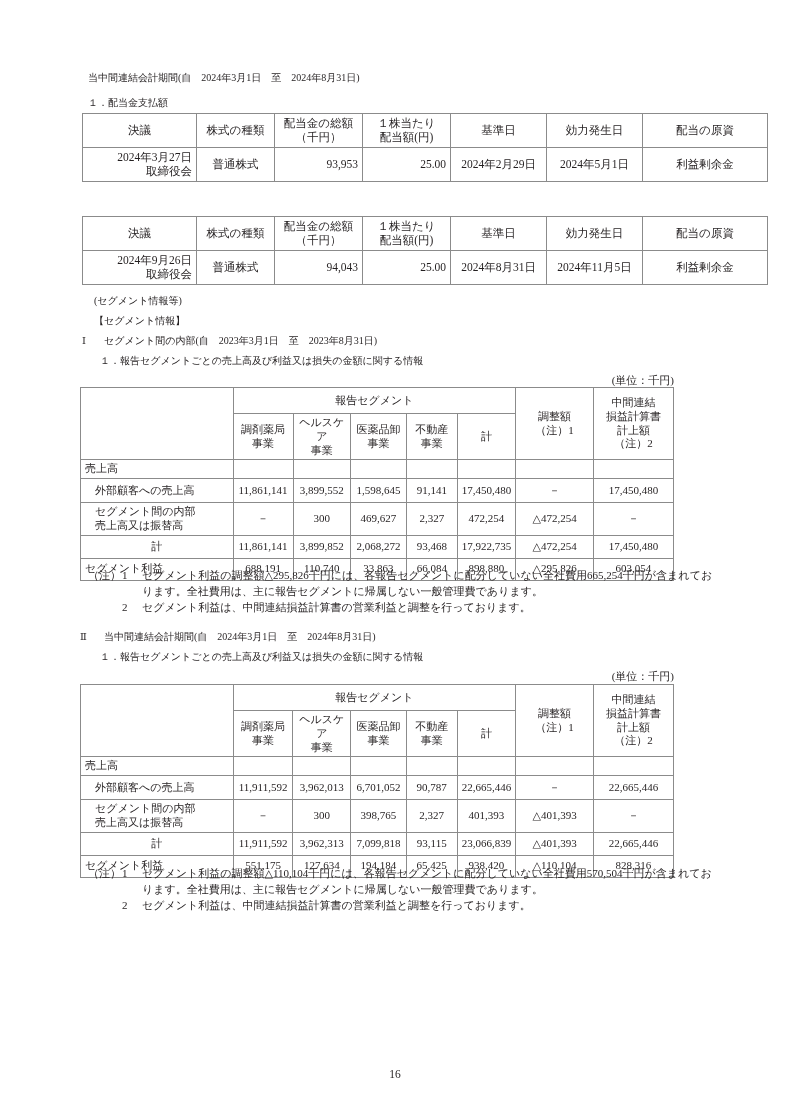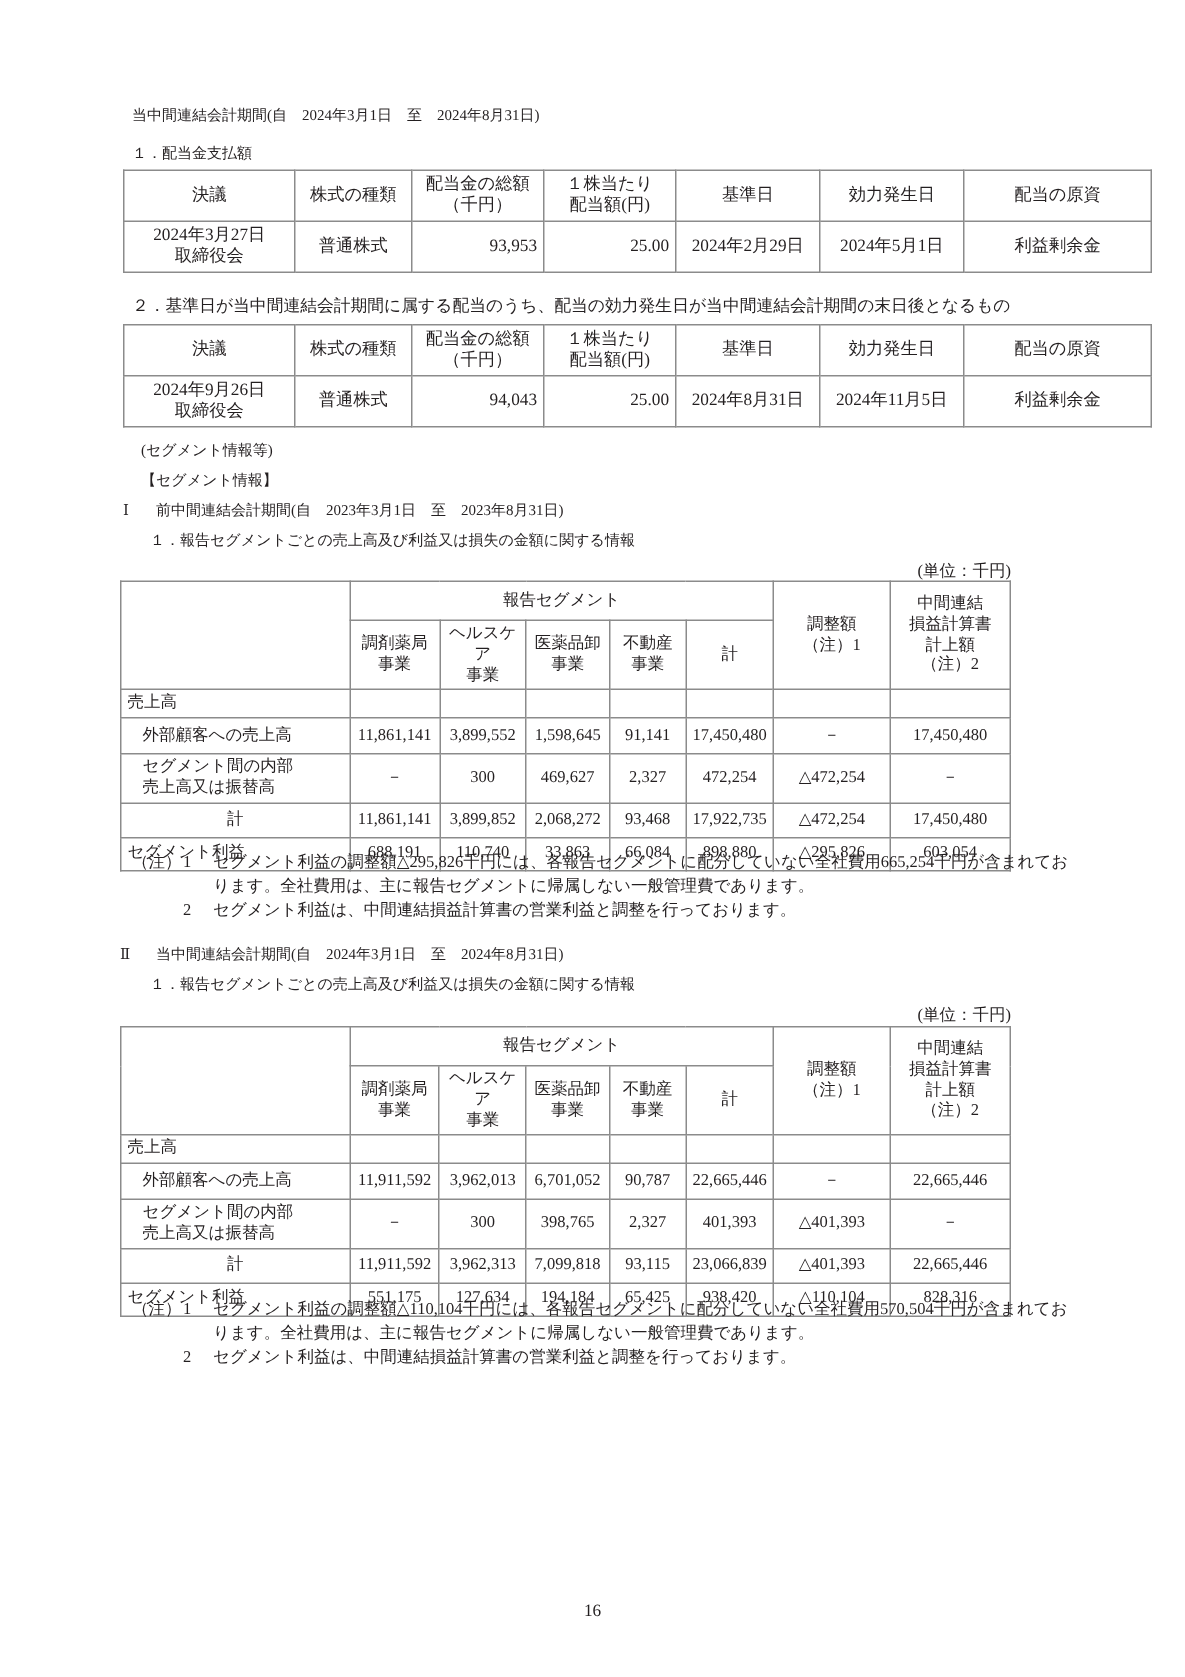--- a/index.html
+++ b/index.html
@@ -22,21 +22,21 @@
   table { border-collapse:collapse; font-size:11.5px; }
   table td, table th {
     border:1px solid #8b8b8b;
     padding:2px 4px;
     font-weight:normal;
     vertical-align:middle;
     line-height:1.25;
   }
   .c { text-align:center; }
   .r { text-align:right; }
-  .l { text-align:center; }
+  .l { text-align:right; }
 
   
   .div-table { width:686px; }
   .div-table td { height:20px; }
   .div-table .hdr td { text-align:center; height:32px; }
   .div-table .body td { height:32px; }
 
   
   .seg-table { width:594px; }
   .seg-table td { font-size:11px; }
@@ -87,21 +87,20 @@
         <td class="r">93,953</td>
         <td class="r">25.00</td>
         <td class="c">2024年2月29日</td>
         <td class="c">2024年5月1日</td>
         <td class="c">利益剰余金</td>
       </tr>
     </tbody>
       </table>
   </div>
 
-  <div class="b line" style="left:88px; top:196px; font-size:11.2px;">２．基準日が当中間連結会計期間に属する配当のうち、配当の効力発生日が当中間連結会計期間の末日後となるもの</div>
 
   <div class="b" style="left:82px; top:216px;">
     <table class="div-table">
       <tbody>
           <tr class="hdr">
         <td style="width:114px;">決議</td>
         <td style="width:78px;">株式の種類</td>
         <td style="width: 88px; white-space: pre-line;">配当金の総額
 （千円）</td>
         <td style="width: 88px; white-space: pre-line;">１株当たり
@@ -121,21 +120,21 @@
         <td class="c">利益剰余金</td>
       </tr>
     </tbody>
       </table>
   </div>
 
   <div class="b line" style="left:94px; top:293px;">(セグメント情報等)</div>
   <div class="b line" style="left:94px; top:313px;">【セグメント情報】</div>
 
   <div class="b line" style="left:82px; top:333px;">Ⅰ</div>
-  <div class="b line" style="left:104px; top:333px;">前中間連結会計期間(自　2023年3月1日　至　2023年8月31日)</div>
+  <div class="b line" style="left:104px; top:333px;">セグメント間の内部(自　2023年3月1日　至　2023年8月31日)</div>
   <div class="b line" style="left:100px; top:353px;">１．報告セグメントごとの売上高及び利益又は損失の金額に関する情報</div>
   <div class="b unit" style="left:80px; top:373px; width:594px;">(単位：千円)</div>
 
   <div class="b" style="left:80px; top:387px;">
     <table class="seg-table">
       <tbody>
           <tr class="h-top">
         <td rowspan="2" style="width:164px;"></td>
         <td colspan="5">報告セグメント</td>
         <td rowspan="2" style="width: 80px; white-space: pre-line;">調整額

